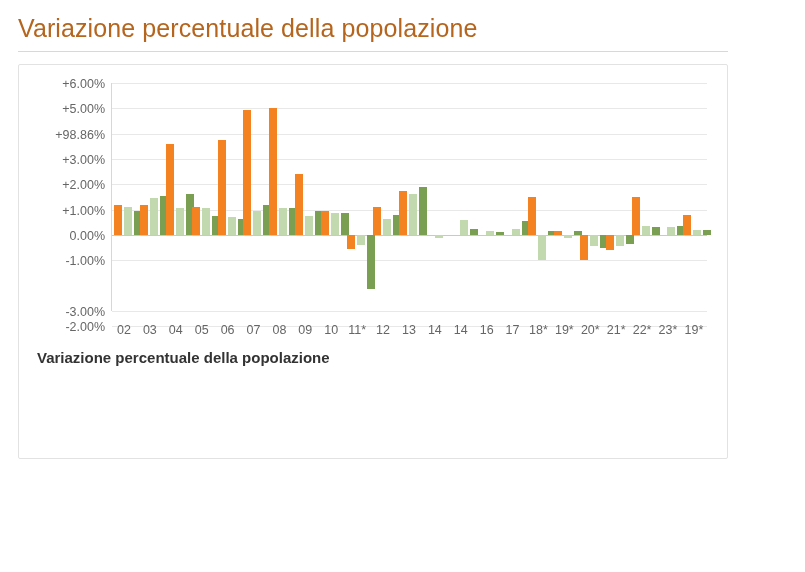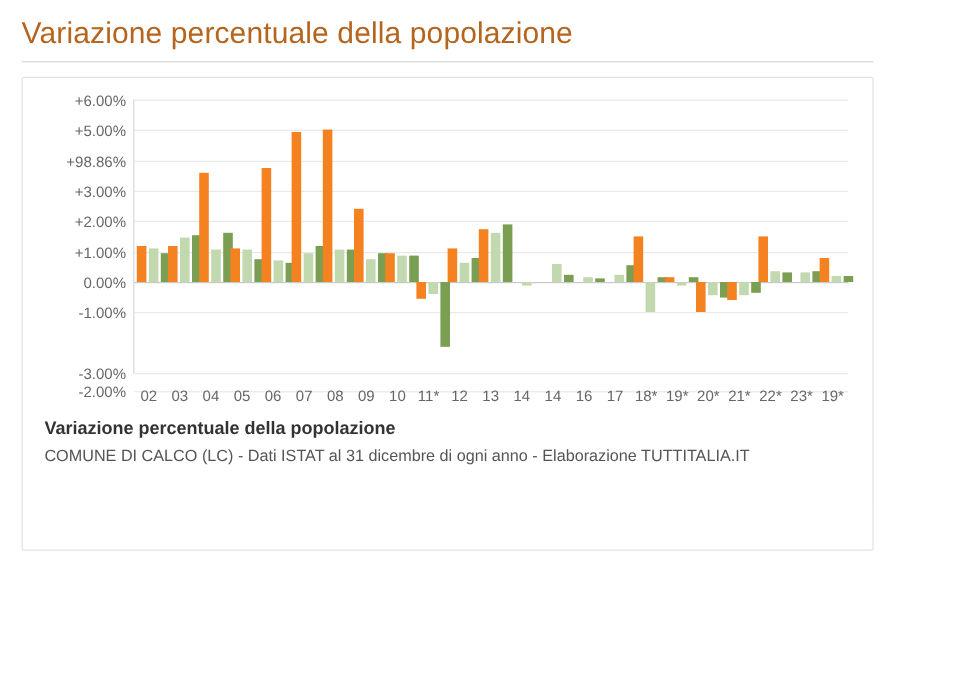--- a/index.html
+++ b/index.html
@@ -306,16 +306,15 @@
           <div class="xlabel">19*</div>
           <div class="xlabel">20*</div>
           <div class="xlabel">21*</div>
           <div class="xlabel">22*</div>
           <div class="xlabel">23*</div>
           <div class="xlabel">19*</div>
         </div>
     </div>
 
     <div class="caption-title">Variazione percentuale della popolazione</div>
-    <div class="caption-sub">COMUNE DI CALCO (LC) - Dati ISTAT al 31 dicembre di ogni anno - Elaborazione TUTTITALIA.IT</div>
 
   </div>
 </div>
 
 </body></html>

